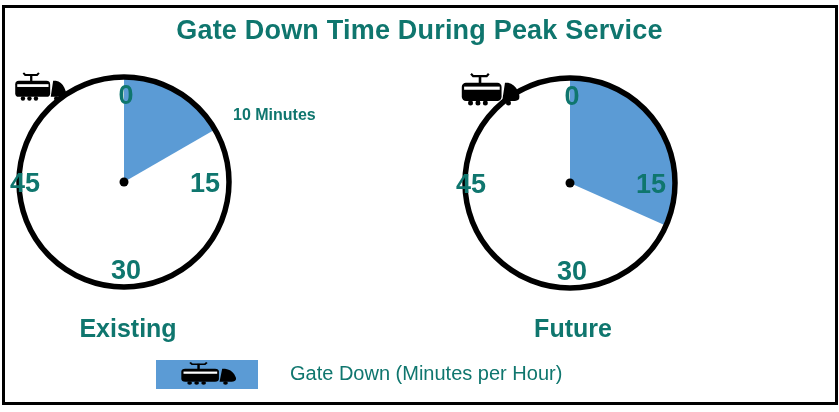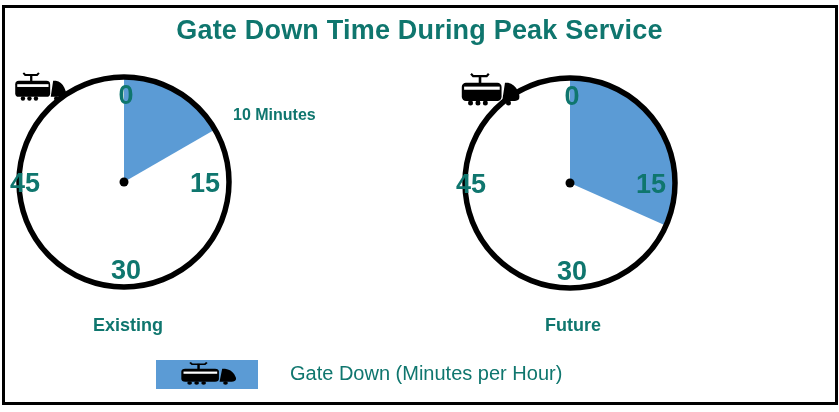--- a/index.html
+++ b/index.html
@@ -23,21 +23,21 @@
   .tick-top{left:112px;top:23px;}
   .tick-right{left:191px;top:111px;}
   .tick-bottom{left:112px;top:198px;}
   .tick-left{left:11px;top:111px;}
   .annotation{
     position:absolute;font-size:16px;font-weight:600;line-height:1;white-space:nowrap;
   }
   .annotation-existing{left:233px;top:107px;}
   .annotation-future{left:686px;top:223px;}
   .caption{
-    position:absolute;transform:translateX(-50%);font-size:18px;font-weight:600;
+    position:absolute;transform:translateX(-50%);font-size:25px;font-weight:600;
     line-height:1;white-space:nowrap;
   }
   .caption-existing{left:128px;top:316px;}
   .caption-future{left:573px;top:316px;}
   .tram{display:block;}
   .tram-existing{position:absolute;left:124px;top:34px;}
   .tram-future{position:absolute;left:139px;top:56px;}
   .legend-swatch{position:absolute;left:156px;top:360px;width:102px;height:29px;}
   .legend-swatch .tram{position:absolute;left:24px;top:2px;}
   .legend-label{

